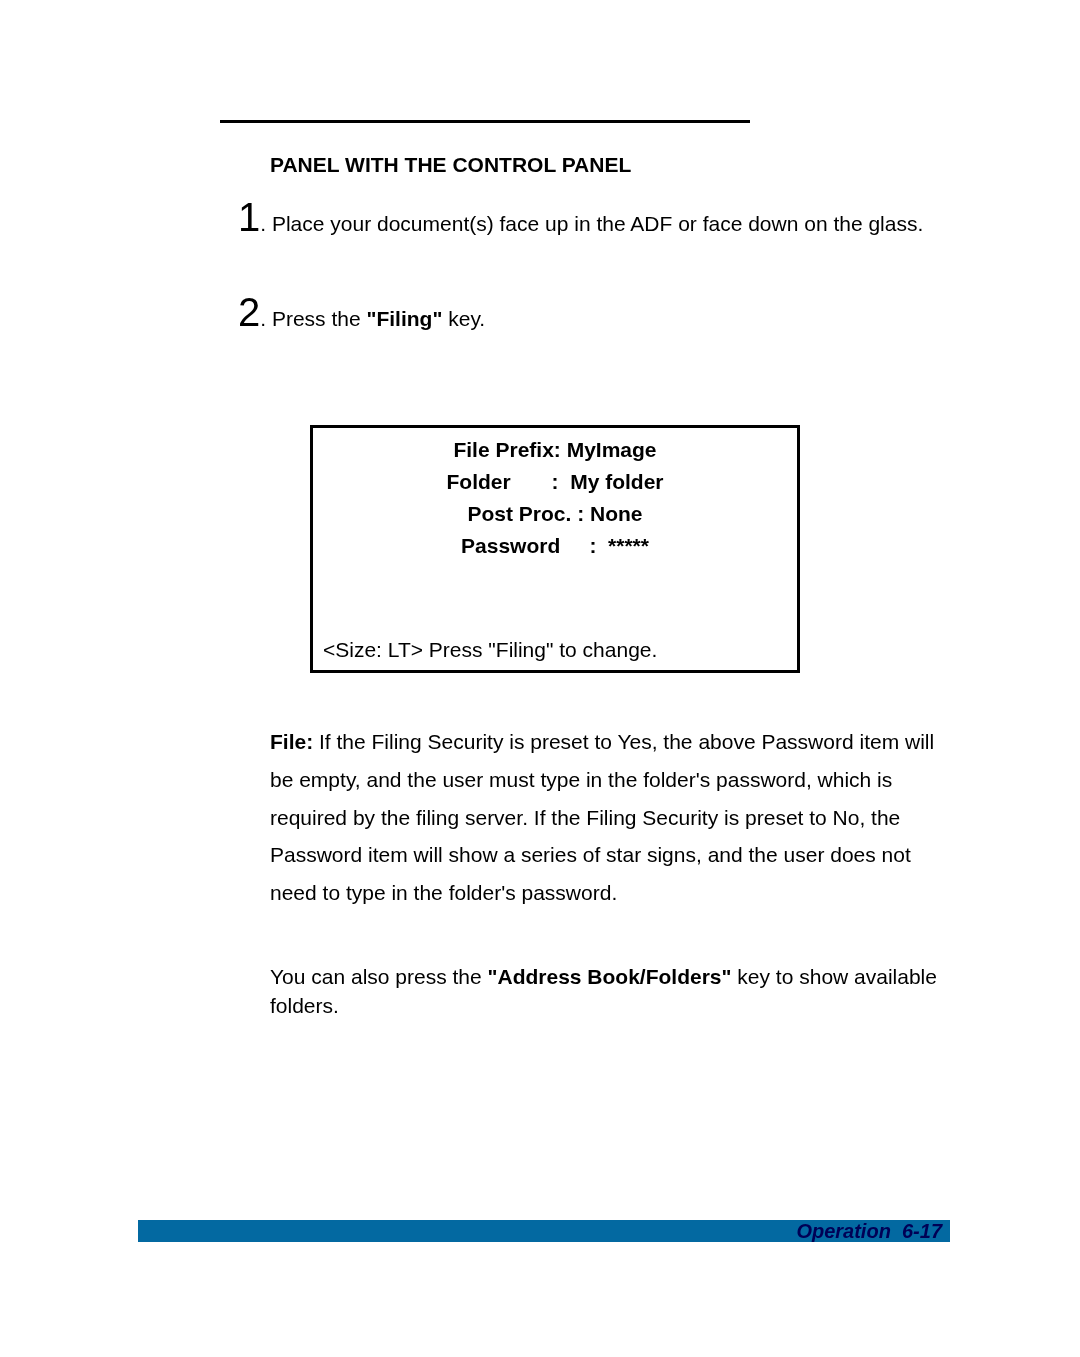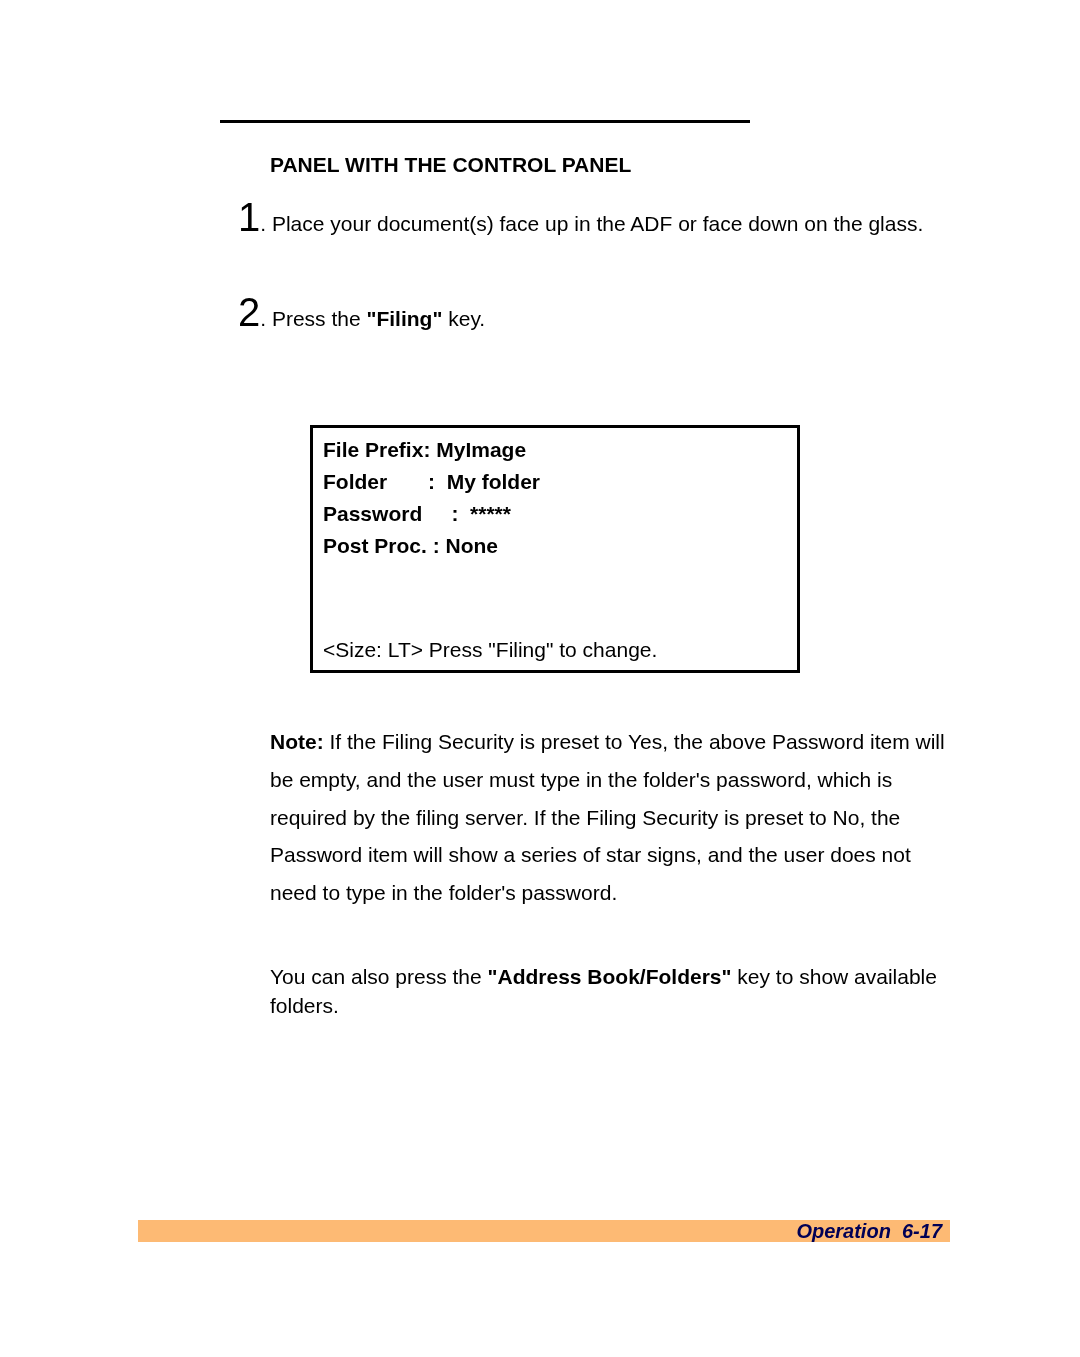--- a/index.html
+++ b/index.html
@@ -62,20 +62,21 @@
     border: 3px solid #000000;
     margin-left: 40px;
     margin-right: 30px;
     padding: 10px 10px 8px 10px;
     margin-bottom: 50px;
     width: 490px;
     font-size: 21px;
   }
   .lcd-line {
     margin-bottom: 8px;
+    text-align: center;
   }
   .lcd-line .lbl {
     font-weight: bold;
   }
   .lcd-status {
     margin-top: 80px;
     font-size: 21px;
   }
   .note-block {
     font-size: 21px;
@@ -88,21 +89,21 @@
   .addr-para {
     font-size: 21px;
     line-height: 1.4;
   }
   .footer-bar {
     position: absolute;
     bottom: 115px;
     left: 138px;
     right: 130px;
     height: 22px;
-    background: #fdba74;
+    background: #0369a1;
   }
   .footer-text {
     position: absolute;
     right: 8px;
     top: 0;
     font-style: italic;
     font-weight: bold;
     font-size: 20px;
     color: #000055;
     line-height: 22px;
@@ -134,30 +135,30 @@
 
 
     <div class="lcd-box">
       <div class="lcd-line">
         <span class="lbl">File Prefix:</span> <b>MyImage</b>
       </div>
       <div class="lcd-line">
         <span class="lbl">Folder</span>&nbsp;&nbsp;&nbsp;&nbsp;&nbsp;&nbsp;&nbsp;<b>:</b>&nbsp;&nbsp;<b>My  folder</b>
       </div>
       <div class="lcd-line">
-        <span class="lbl">Password</span>&nbsp;&nbsp;&nbsp;&nbsp;&nbsp;<b>:</b>&nbsp;&nbsp;<b>*****</b>
+        <span class="lbl">Post Proc. :</span> <b>None</b>
       </div>
       <div class="lcd-line">
-        <span class="lbl">Post Proc. :</span> <b>None</b>
+        <span class="lbl">Password</span>&nbsp;&nbsp;&nbsp;&nbsp;&nbsp;<b>:</b>&nbsp;&nbsp;<b>*****</b>
       </div>
       <div class="lcd-status">&lt;Size: LT&gt; Press "Filing" to change.</div>
     </div>
 
     <div class="note-block">
-      <span class="note-prefix">Note:</span>
+      <span class="note-prefix">File:</span>
       <span>If the Filing Security is preset to Yes, the above Password item will be empty, and the user must type in the folder's password, which is required by the filing server. If the Filing Security is preset to No, the Password item will show a series of star signs, and the user does not need to type in the folder's password.</span>
     </div>
 
     <div class="addr-para">
       <span>You can also press the </span><b>"Address Book/Folders"</b><span> key to show available folders.</span>
     </div>
   </div>
 </div>
 
 <div class="footer-bar">

